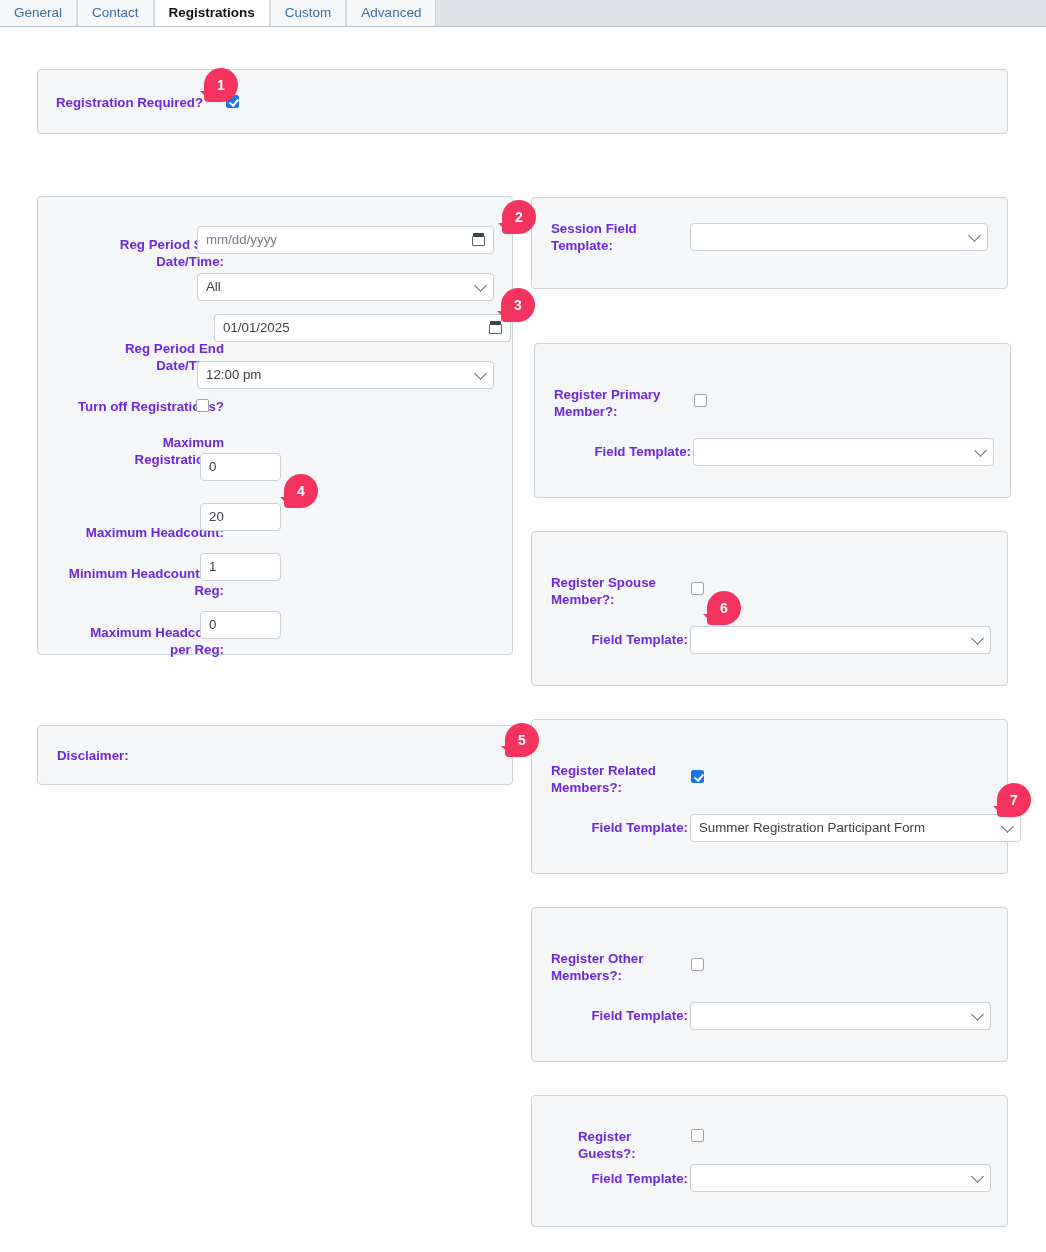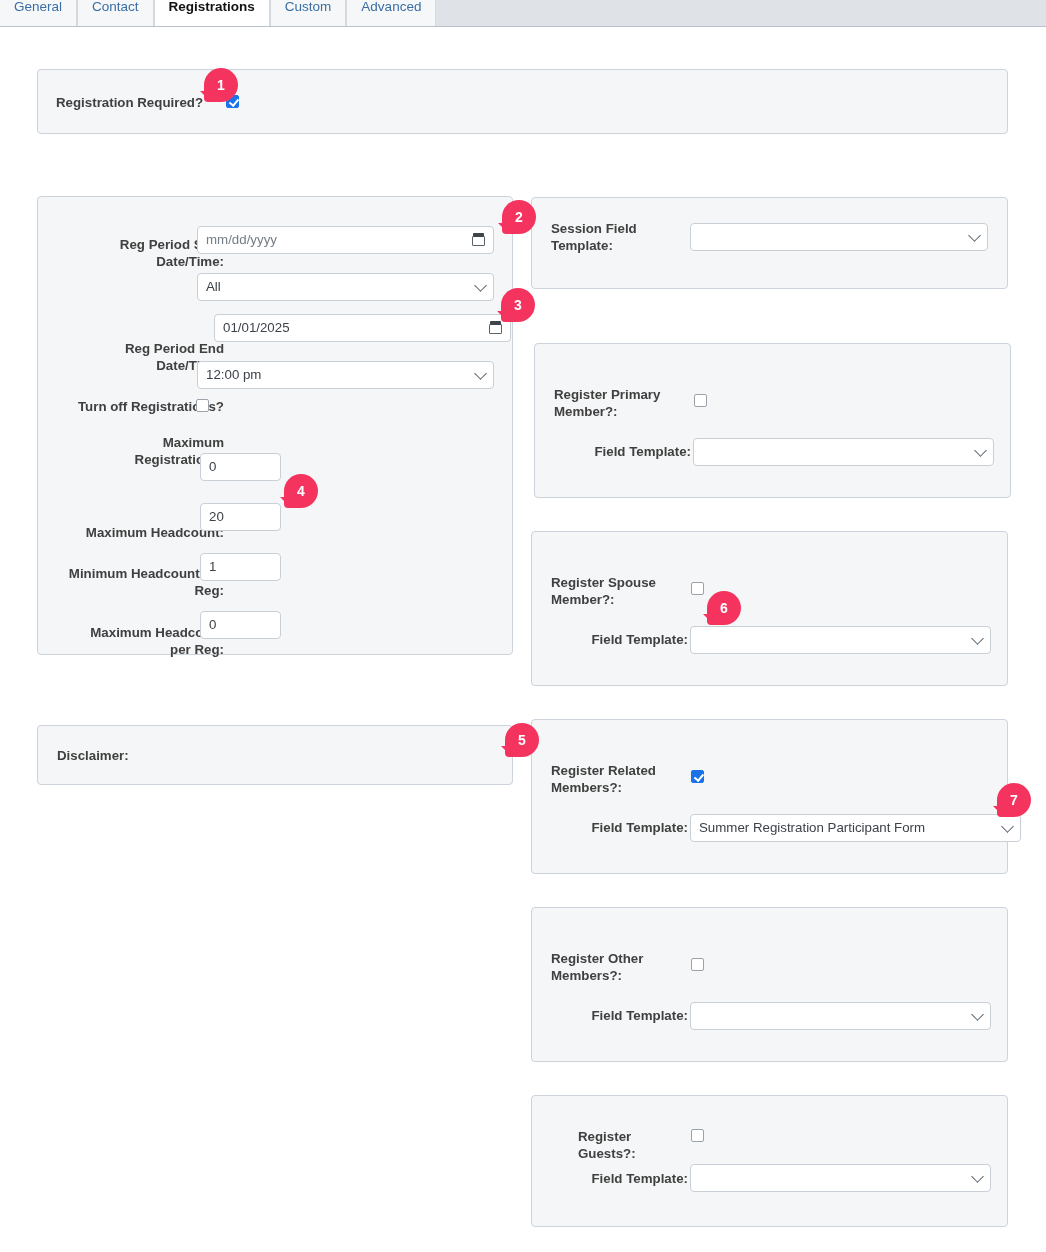--- a/index.html
+++ b/index.html
@@ -17,21 +17,21 @@
     width: 1046px; height: 27px;
     background: #dfe3e8;
     border-bottom: 1px solid #b9c2cc;
     display: flex;
     align-items: flex-end;
     font-size: 13.5px;
   }
   .tab {
     height: 26px;
     padding: 0 14px;
-    display: flex; 
+    display: flex; align-items: center;
     background: #f6f7f8;
     border-left: 1px solid #d3d9df;
     border-right: 1px solid #d3d9df;
     color: #3a6ea5;
     line-height: 1;
     position: relative;
     white-space: nowrap;
   }
   .tab.first { border-left: none; }
   .tab.active {
@@ -47,21 +47,21 @@
 
   
   .panel {
     position: absolute;
     background: #f5f6f7;
     border: 1px solid #ccd3da;
     border-radius: 4px;
   }
   .lbl {
     font-size: 13.3px;
-    color: #404040;
+    color: #6d28d9;
     font-weight: bold;
     text-align: right;
     line-height: 17px;
   }
   .lbl.left { text-align: left; }
 
   
   .txt, .sel, .dat {
     font-family: "Liberation Sans", sans-serif;
     font-size: 13.3px;

